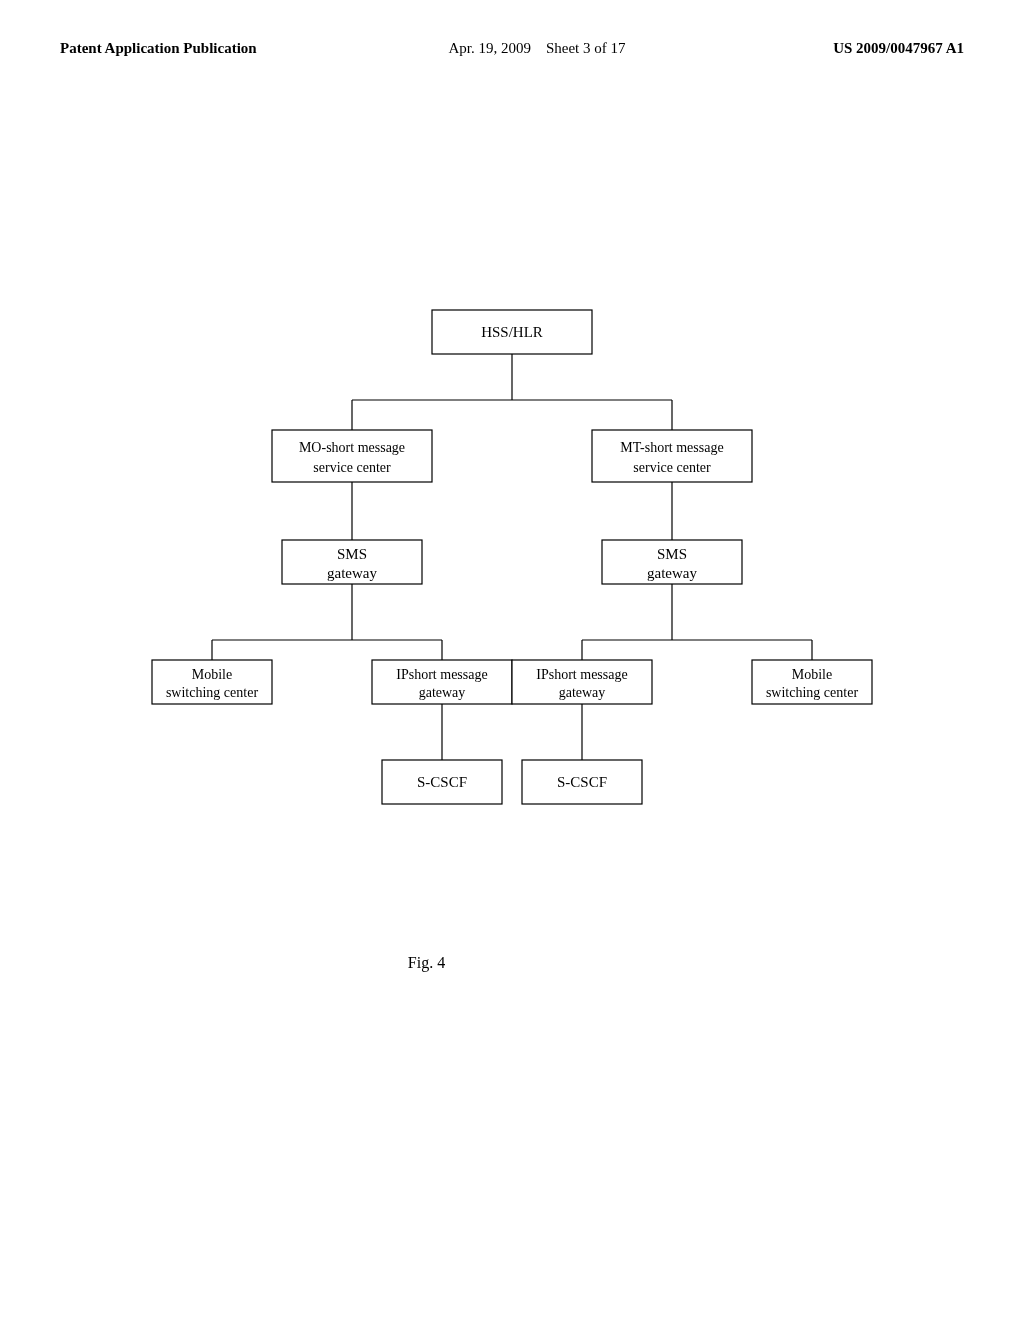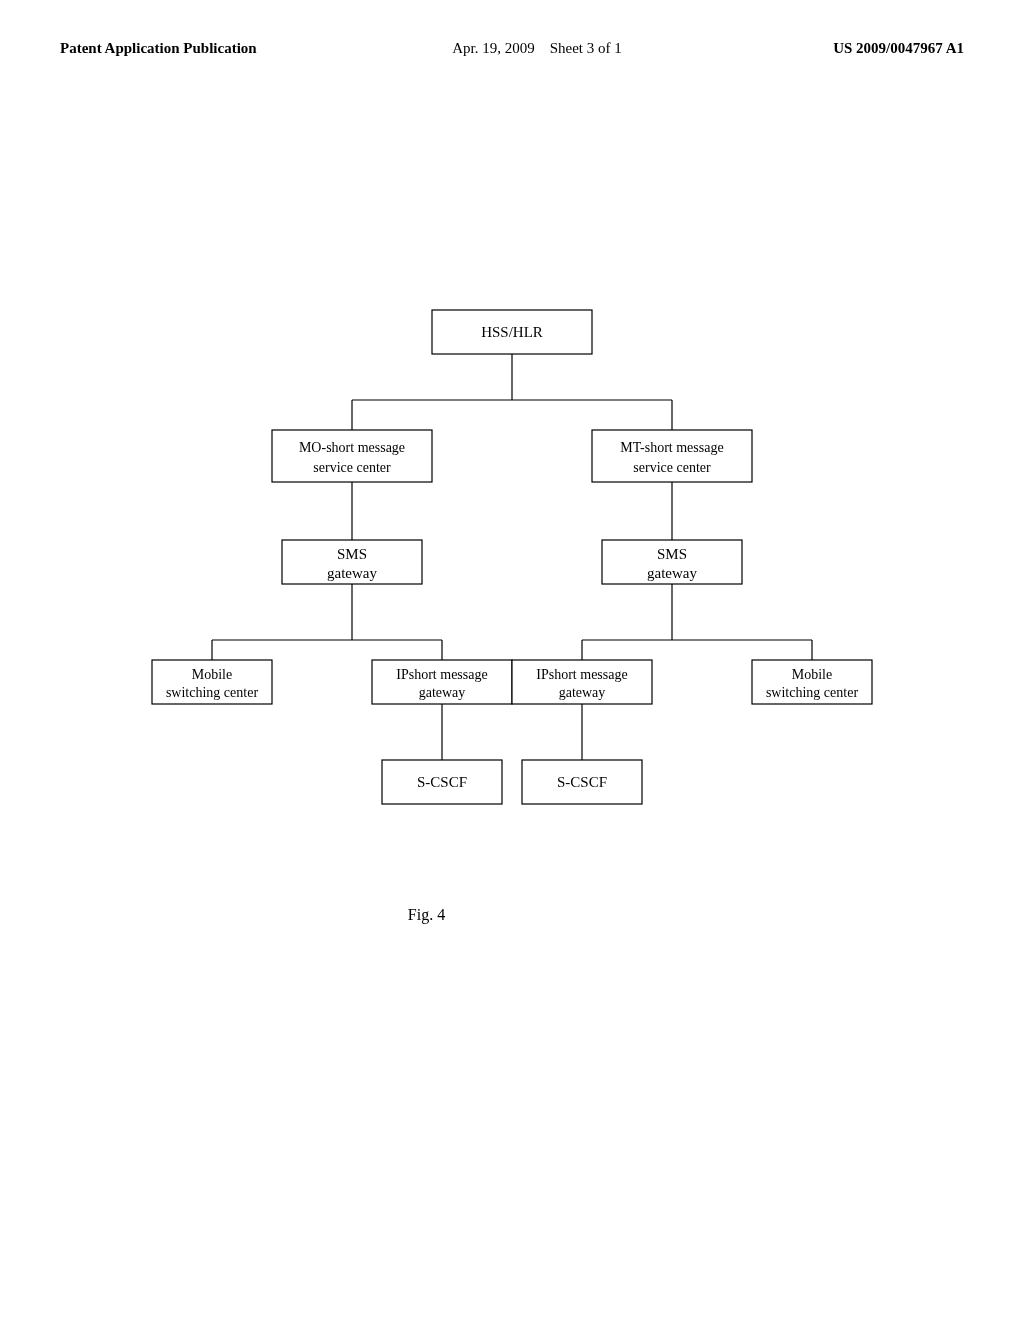--- a/index.html
+++ b/index.html
@@ -54,35 +54,35 @@
     svg {
       position: absolute;
       top: 0;
       left: 0;
       width: 100%;
       height: 100%;
     }
 
     .fig-caption {
       position: absolute;
-      top: 906px;
+      top: 954px;
       left: 0;
       width: 853px;
       text-align: center;
       font-size: 16px;
     }
   </style>
 </head>
 <body>
 
 <div class="header">
   <div class="header-left">Patent Application Publication</div>
   <div class="header-center">
     <span>Apr. 19, 2009</span>&nbsp;&nbsp;&nbsp;
-    <span>Sheet 3 of 1</span>
+    <span>Sheet 3 of 17</span>
   </div>
   <div class="header-right">US 2009/0047967 A1</div>
 </div>
 
 <div class="diagram-container">
   <div class="diagram">
     <svg viewBox="0 0 760 560" xmlns="http://www.w3.org/2000/svg">
 
       <rect x="300" y="10" width="160" height="44" fill="white" stroke="black" stroke-width="1.2"></rect>
       <text x="380" y="37" text-anchor="middle" font-family="Times New Roman, serif" font-size="15">HSS/HLR</text>

